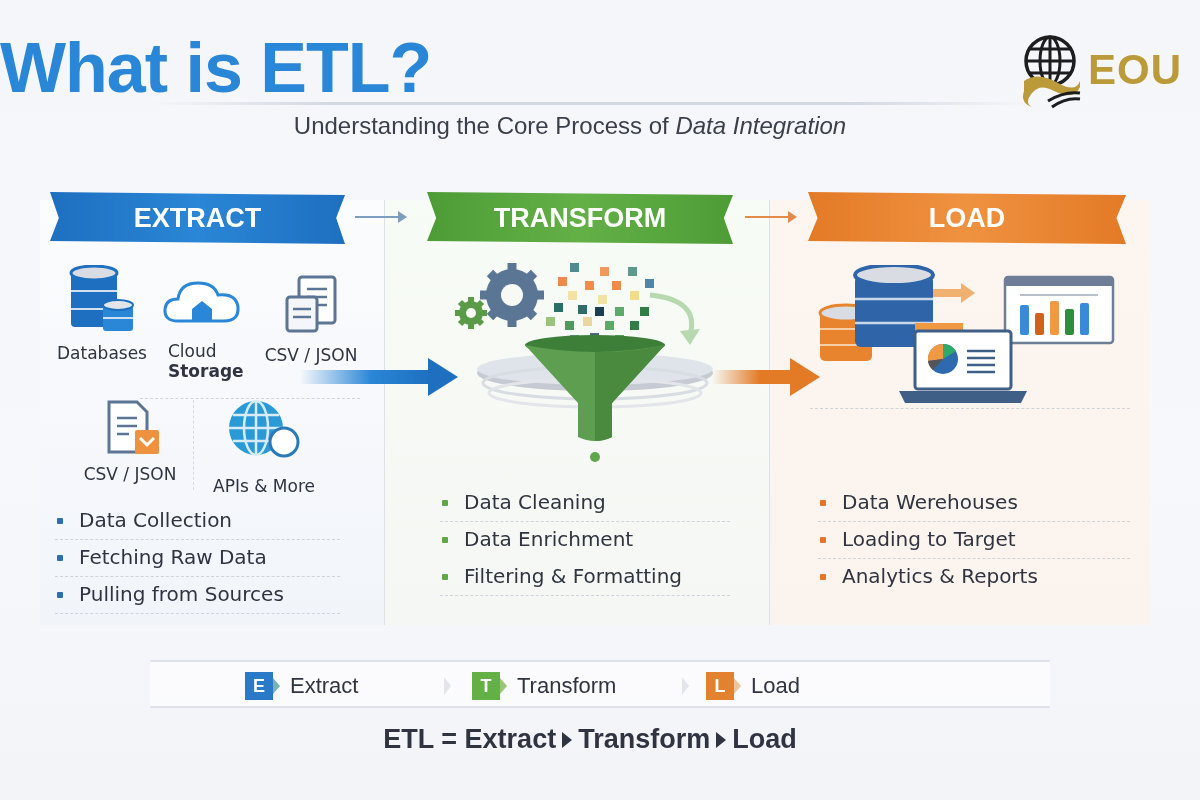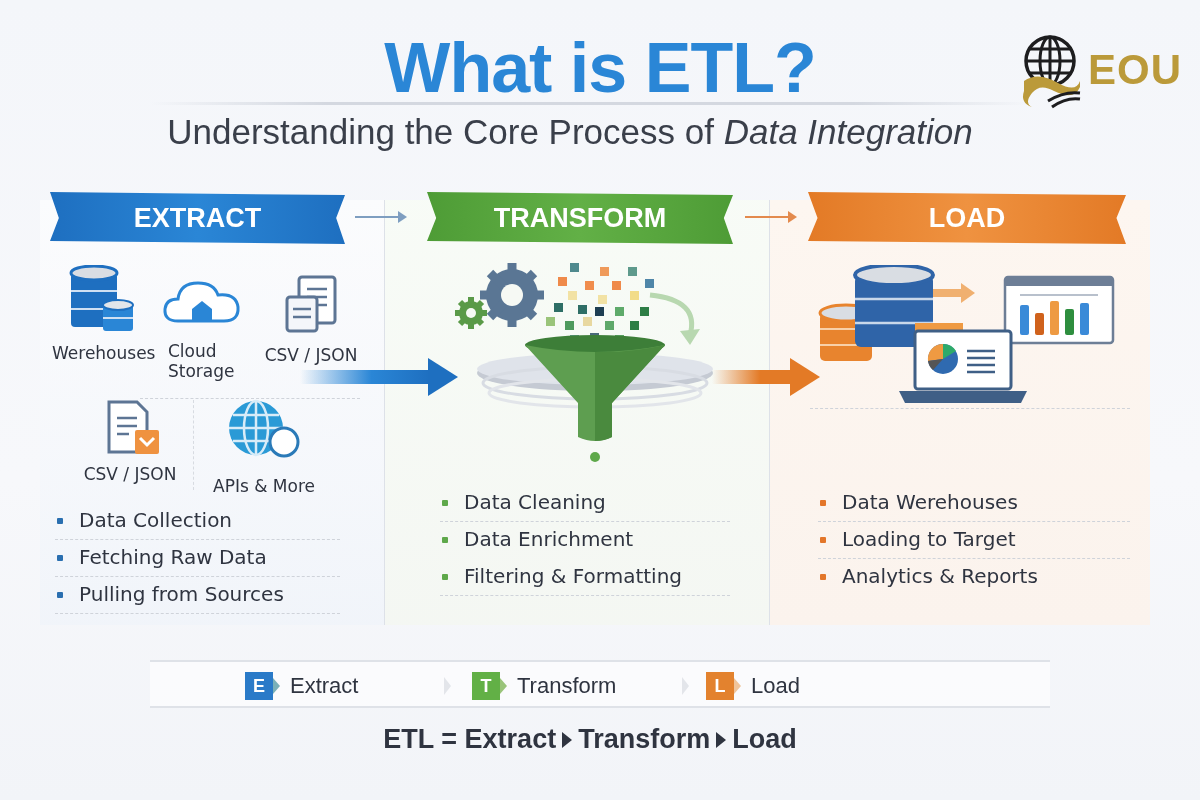--- a/index.html
+++ b/index.html
@@ -5,31 +5,31 @@
   * { box-sizing: border-box; margin: 0; padding: 0; }
   html, body { width: 1200px; height: 800px; overflow: hidden; }
   body {
     font-family: "DejaVu Sans", sans-serif;
     background: linear-gradient(180deg, #f4f6fa 0%, #f7f8fb 60%, #f2f4f8 100%);
     position: relative;
     color: #2f3440;
   }
   .title {
     position: absolute; left: 0; width: 1200px; top: 28px;
-    text-align: center; font-size: 70px; font-weight: bold;
+    text-align: left; font-size: 70px; font-weight: bold;
     color: #2a86d6; letter-spacing: -1px;
     font-family: "Liberation Sans", sans-serif;
   }
   .title-rule {
     position: absolute; left: 150px; top: 102px; width: 880px; height: 3px;
     background: linear-gradient(90deg, rgba(200,205,215,0) 0%, #d4d8e0 20%, #d4d8e0 80%, rgba(200,205,215,0) 100%);
   }
   .subtitle {
     position: absolute; left: 0; width: 1140px; top: 112px; text-align: center;
-    font-size: 35px; color: #3a3f4a;
+    font-size: 24px; color: #3a3f4a;
     font-family: "Liberation Sans", sans-serif;
   }
   .subtitle i { font-style: italic; }
   .logo { position: absolute; left: 1018px; top: 30px; width: 170px; height: 80px; display: flex; align-items: center; }
   .logo-text { font-size: 42px; font-weight: bold; color: #bb9a3a; margin-left: 6px; font-family: "Liberation Sans", sans-serif; letter-spacing: 1px; }
 
   .panel {
     position: absolute; top: 200px; height: 425px;
   }
   .panel-e { left: 40px; width: 345px; background: linear-gradient(180deg, rgba(255,255,255,0.6), rgba(240,244,250,0.8)); border-right: 1px solid #dde1e8; }
@@ -133,30 +133,30 @@
 <div class="src" style="left:52px; top:265px; width:100px;">
   <svg width="78" height="70" viewBox="0 0 78 70">
     <rect x="8" y="8" width="46" height="54" rx="4" fill="#1e6fc0"></rect>
     <ellipse cx="31" cy="8" rx="23" ry="7" fill="#d9dde3" stroke="#1e6fc0" stroke-width="3"></ellipse>
     <line x1="8" y1="26" x2="54" y2="26" stroke="#cfe0f3" stroke-width="2"></line>
     <line x1="8" y1="44" x2="54" y2="44" stroke="#cfe0f3" stroke-width="2"></line>
     <rect x="40" y="40" width="30" height="26" rx="3" fill="#2a86d6"></rect>
     <ellipse cx="55" cy="40" rx="15" ry="5" fill="#e2e5ea" stroke="#1e6fc0" stroke-width="2"></ellipse>
     <line x1="40" y1="53" x2="70" y2="53" stroke="#cfe0f3" stroke-width="2"></line>
   </svg>
-  <div class="src-label" style="margin-top:8px;">Werehouses</div>
+  <div class="src-label" style="margin-top:8px;">Databases</div>
 </div>
 
 <div class="src" style="left:160px; top:275px; width:90px; text-align:left;">
   <svg width="84" height="52" viewBox="0 0 84 52" style="margin:0;">
     <path d="M18 46 Q4 46 5 34 Q6 24 18 24 Q20 8 38 8 Q54 8 58 20 Q76 18 78 32 Q79 46 64 46 Z" fill="#fff" stroke="#2a86d6" stroke-width="3"></path>
     <path d="M32 46 L32 34 L42 26 L52 34 L52 46 Z" fill="#2a86d6"></path>
   </svg>
   <div class="src-label" style="margin-top:14px; padding-left:8px;">Cloud</div>
-  <div class="src-label" style="padding-left:8px;">Storage</div>
+  <div class="src-label" style="padding-left:8px;font-weight:bold;">Storage</div>
 </div>
 
 <div class="src" style="left:256px; top:275px; width:110px;">
   <svg width="60" height="58" viewBox="0 0 60 58">
     <rect x="18" y="2" width="36" height="46" rx="3" fill="#fff" stroke="#5d7594" stroke-width="3"></rect>
     <line x1="26" y1="14" x2="46" y2="14" stroke="#5d7594" stroke-width="2.5"></line>
     <line x1="26" y1="22" x2="46" y2="22" stroke="#5d7594" stroke-width="2.5"></line>
     <line x1="26" y1="30" x2="46" y2="30" stroke="#5d7594" stroke-width="2.5"></line>
     <rect x="6" y="22" width="30" height="34" rx="3" fill="#f4f6fa" stroke="#5d7594" stroke-width="3"></rect>
     <line x1="12" y1="34" x2="30" y2="34" stroke="#5d7594" stroke-width="2.5"></line>

